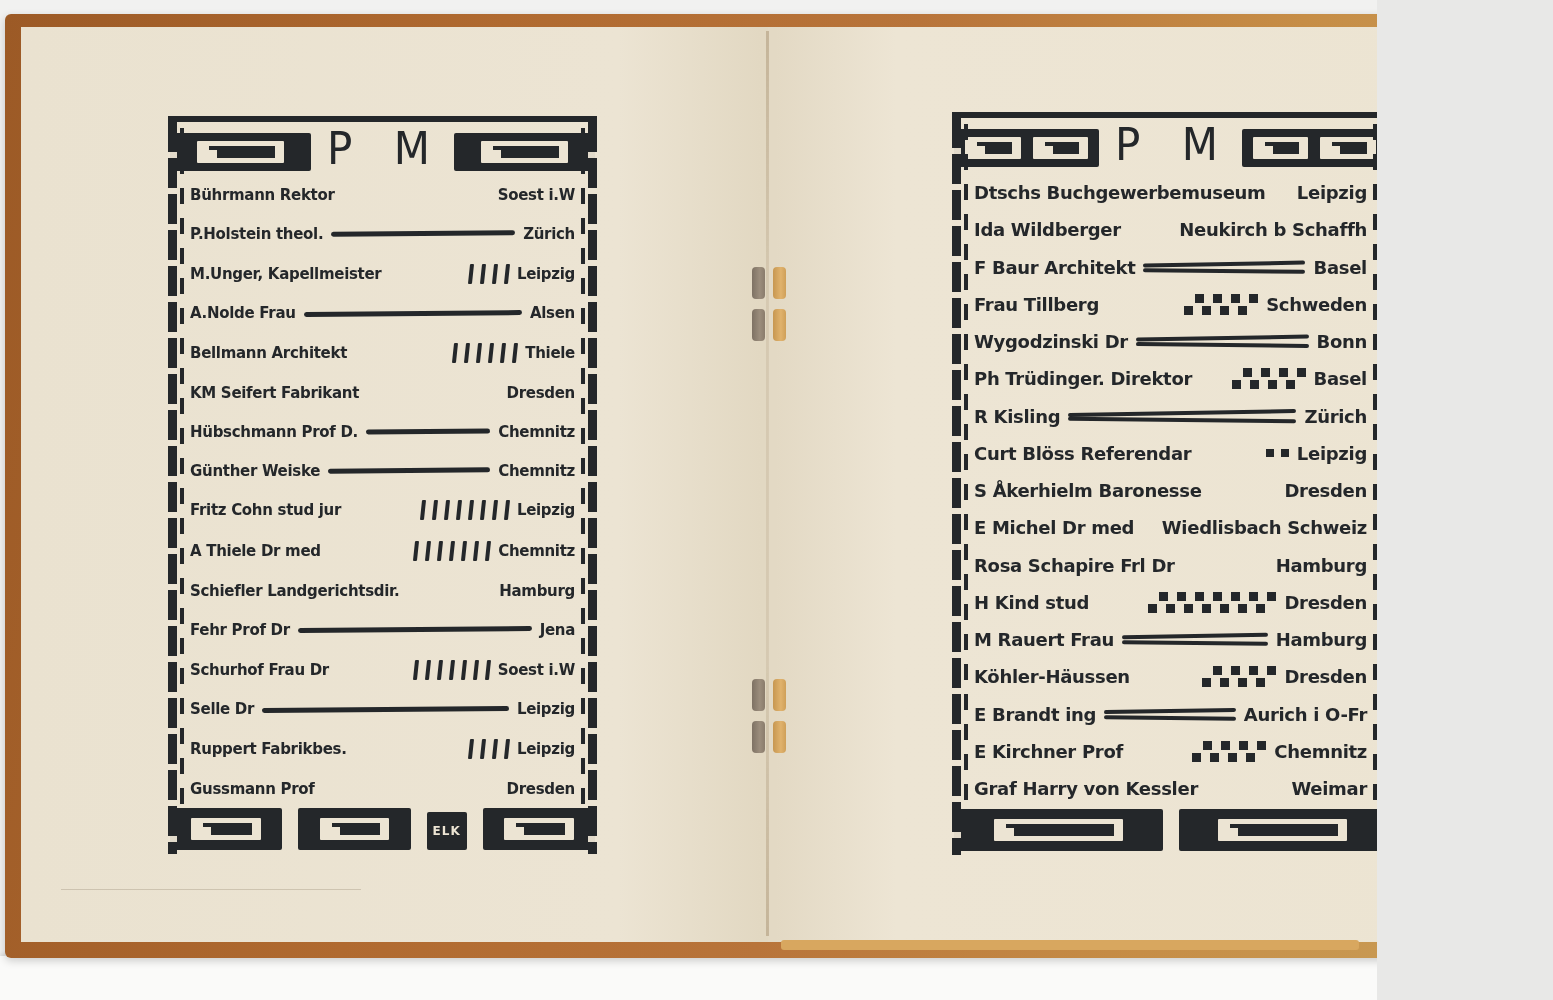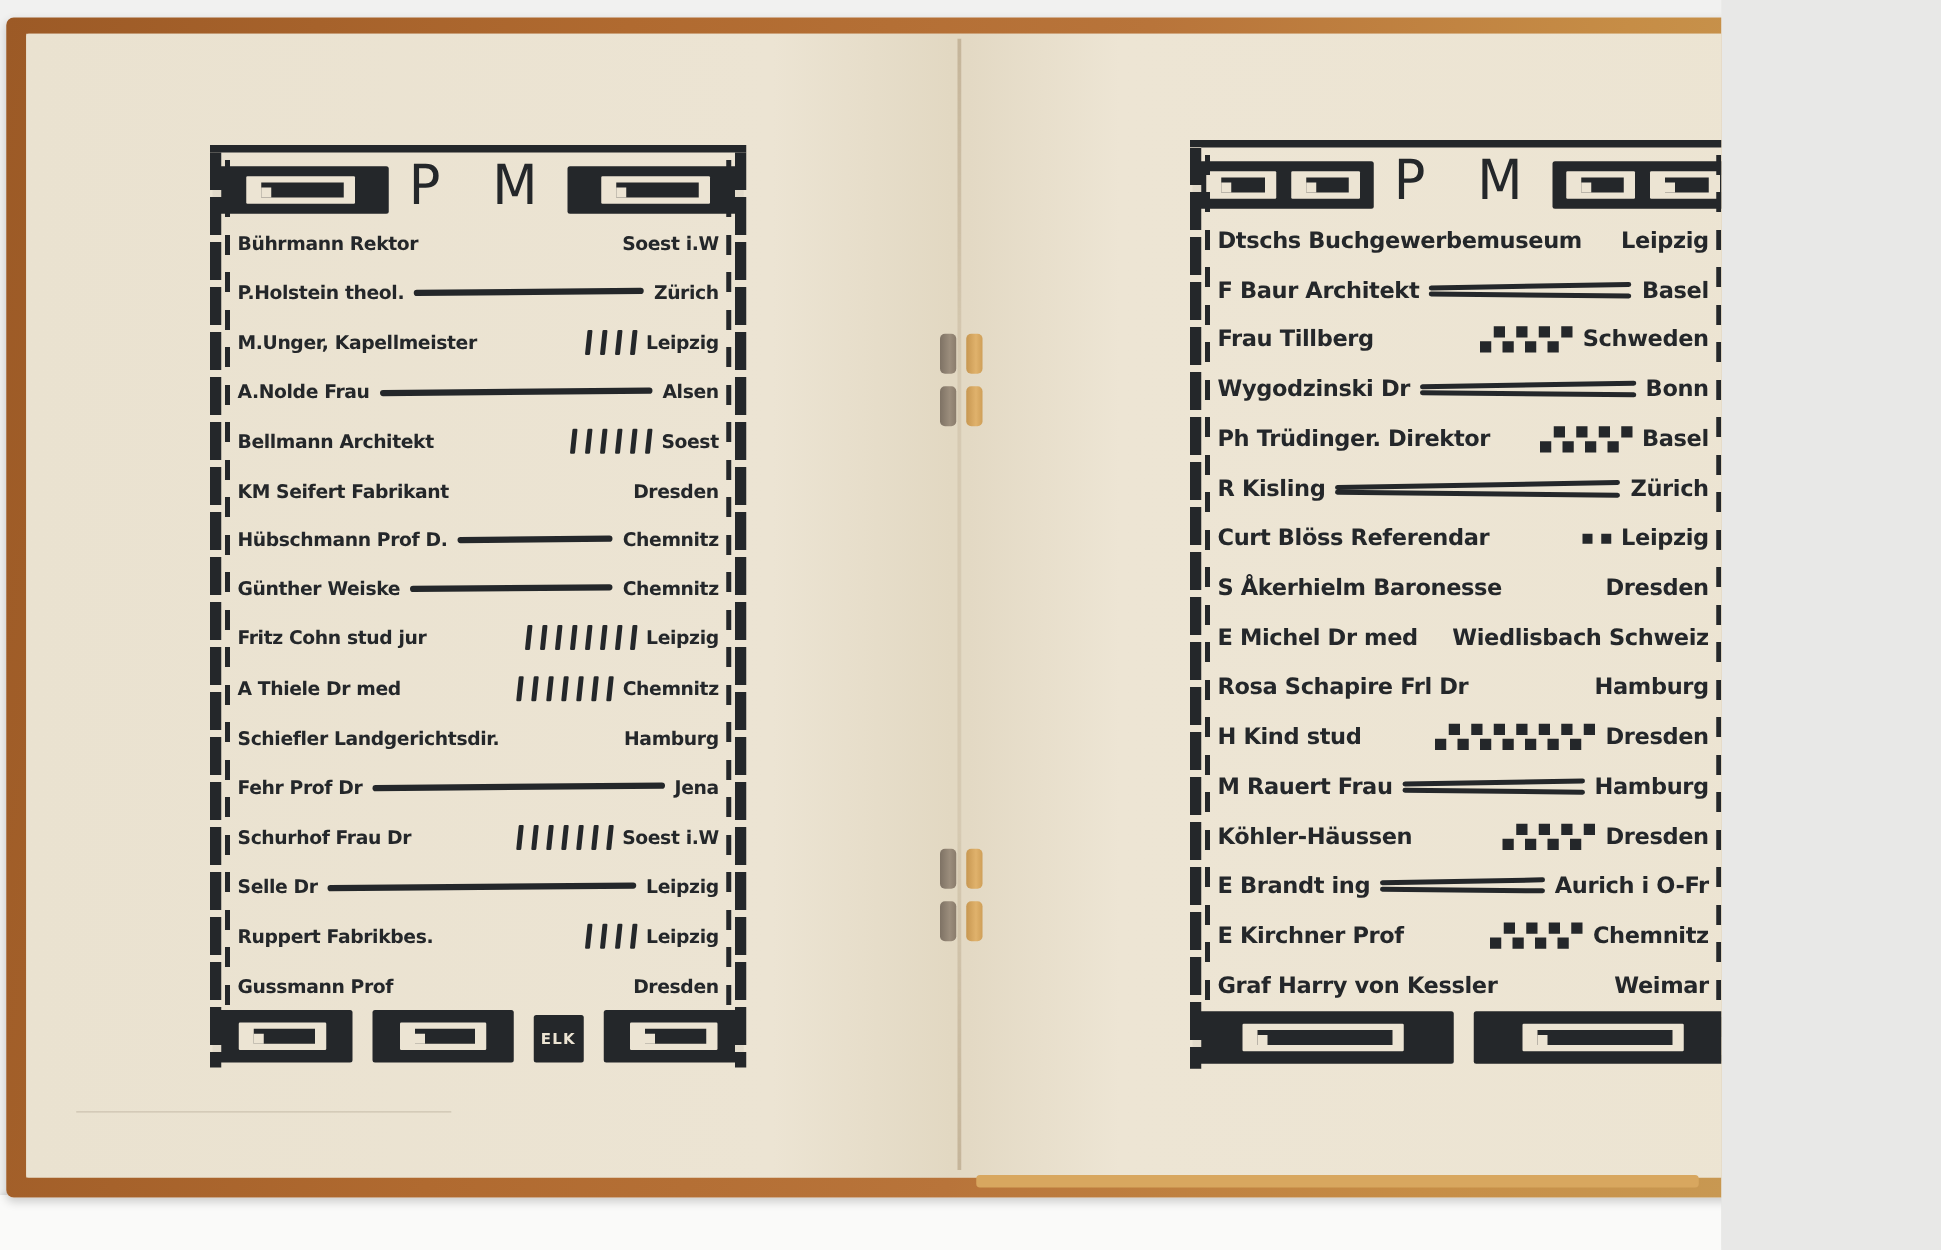--- a/index.html
+++ b/index.html
@@ -155,21 +155,21 @@
           <span class="row-filler">
             <span class="tally">
               <span class="tick"></span>
               <span class="tick"></span>
               <span class="tick"></span>
               <span class="tick"></span>
               <span class="tick"></span>
               <span class="tick"></span>
             </span>
           </span>
-          <span class="row-place">Soest</span>
+          <span class="row-place">Thiele</span>
         </div>
         <div class="row">
           <span class="row-name">KM Seifert Fabrikant</span>
           <span class="row-filler"></span>
           <span class="row-place">Dresden</span>
         </div>
         <div class="row">
           <span class="row-name">Hübschmann Prof D.</span>
           <span class="row-filler">
             <span class="bar"></span>
@@ -300,20 +300,25 @@
           <div class="m-cell"></div>
         </div>
     </div>
     <div class="rows" id="right-rows">
         <div class="row">
           <span class="row-name">Dtschs Buchgewerbemuseum</span>
           <span class="row-filler"></span>
           <span class="row-place">Leipzig</span>
         </div>
         <div class="row">
+          <span class="row-name">Ida Wildberger</span>
+          <span class="row-filler"></span>
+          <span class="row-place">Neukirch b Schaffh</span>
+        </div>
+        <div class="row">
           <span class="row-name">F Baur Architekt</span>
           <span class="row-filler">
             <span class="dbl">
               <span class="bar2"></span>
               <span class="bar2"></span>
             </span>
           </span>
           <span class="row-place">Basel</span>
         </div>
         <div class="row">

